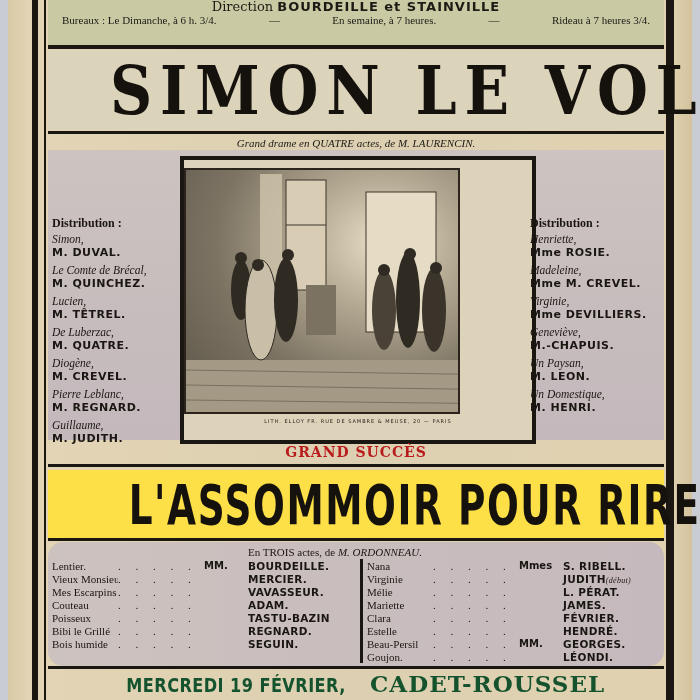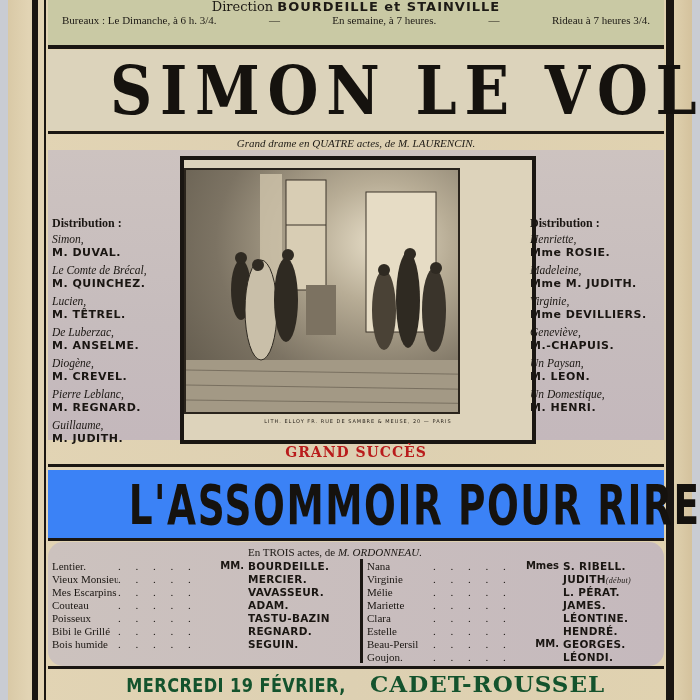--- a/index.html
+++ b/index.html
@@ -76,41 +76,41 @@
     position: absolute; left: 0; top: 258px; width: 348px; text-align: center;
     font-family: "DejaVu Sans", sans-serif; font-size: 5px; letter-spacing: 1px; color: #2a241c;
   }
 
   .grand-succes {
     position: absolute; left: 0; top: 443px; width: 616px; text-align: center;
     font-family: "DejaVu Serif", serif; font-weight: bold; font-size: 14px; letter-spacing: 1px; color: #b91c1c; line-height: 18px;
   }
   .title2 {
     position: absolute; left: 0; top: 470px; width: 616px; height: 68px;
-    background: #3b82f6; text-align: center;
+    background: #fde047; text-align: center;
     font-family: "DejaVu Sans", sans-serif; font-weight: bold; font-size: 48px; line-height: 68px; color: #15120e;
   }
   .title2 span { display: inline-block; transform: scaleX(0.78) scaleY(1.15); white-space: nowrap; letter-spacing: 2px; }
 
   .bottom {
     position: absolute; left: 0; top: 542px; width: 616px; height: 124px;
     background: linear-gradient(90deg, #ccc2be 0%, #c5b9bd 100%);
     color: #1a1612;
     border-radius: 15px;
   }
   .trois {
     position: absolute; left: 200px; top: 4px; width: 300px;
     font-family: "Liberation Serif", serif; font-size: 11px; line-height: 12px;
   }
   .trois i { font-style: italic; }
   .cast-table { position: absolute; top: 17px; }
   .cast-row { height: 13px; display: flex; align-items: center; }
   .c-role { font-family: "Liberation Serif", serif; font-size: 11px; width: 66px; white-space: nowrap; overflow: hidden; }
   .c-dots { font-family: "Liberation Serif", serif; font-size: 11px; letter-spacing: 6px; width: 86px; overflow: hidden; white-space: nowrap; }
-  .c-title { font-family: "DejaVu Sans", sans-serif; font-weight: bold; font-size: 10px; width: 44px; text-align: right; padding-right: 4px; }
+  .c-title { font-family: "DejaVu Sans", sans-serif; font-weight: bold; font-size: 10px; width: 44px; padding-right: 4px; }
   .c-actor { font-family: "DejaVu Sans", sans-serif; font-weight: bold; font-size: 10.5px; white-space: nowrap; letter-spacing: 0.3px; }
   .c-note { font-family: "Liberation Serif", serif; font-style: italic; font-size: 8px; font-weight: normal; }
 
   .right-table { left: 312px; border-left: 3px solid #1a1612; padding-left: 4px; }
   .left-table { left: 4px; }
 
   .footer {
     position: absolute; left: 0; top: 670px; width: 616px; height: 30px;
     text-align: center; color: #14532d; white-space: nowrap;
   }
@@ -151,21 +151,21 @@
   <div class="middle">
     <div class="cast-col" style="left:4px;">
       <div class="head">Distribution :</div>
       <div class="role">Simon,</div>
       <div class="actor">M. DUVAL.</div>
       <div class="role">Le Comte de Brécal,</div>
       <div class="actor">M. QUINCHEZ.</div>
       <div class="role">Lucien,</div>
       <div class="actor">M. TÊTREL.</div>
       <div class="role">De Luberzac,</div>
-      <div class="actor">M. ANSELME.</div>
+      <div class="actor">M. QUATRE.</div>
       <div class="role">Diogène,</div>
       <div class="actor">M. CREVEL.</div>
       <div class="role">Pierre Leblanc,</div>
       <div class="actor">M. REGNARD.</div>
       <div class="role">Guillaume,</div>
       <div class="actor">M. JUDITH.</div>
     </div>
 
     <div class="illus-frame">
       <div class="illus">
@@ -202,21 +202,21 @@
         </svg>
       </div>
       <div class="illus-caption">LITH. ELLOY FR. RUE DE SAMBRE &amp; MEUSE, 20 — PARIS</div>
     </div>
 
     <div class="cast-col" style="left:482px;">
       <div class="head">Distribution :</div>
       <div class="role">Henriette,</div>
       <div class="actor">Mme ROSIE.</div>
       <div class="role">Madeleine,</div>
-      <div class="actor">Mme M. JUDITH.</div>
+      <div class="actor">Mme M. CREVEL.</div>
       <div class="role">Virginie,</div>
       <div class="actor">Mme DEVILLIERS.</div>
       <div class="role">Geneviève,</div>
       <div class="actor">M.-CHAPUIS.</div>
       <div class="role">Un Paysan,</div>
       <div class="actor">M. LEON.</div>
       <div class="role">Un Domestique,</div>
       <div class="actor">M. HENRI.</div>
     </div>
   </div>
@@ -302,21 +302,21 @@
       <div class="cast-row">
         <span class="c-role">Mariette</span>
         <span class="c-dots">. . . . . . .</span>
         <span class="c-title"></span>
         <span class="c-actor">JAMES.</span>
       </div>
       <div class="cast-row">
         <span class="c-role">Clara</span>
         <span class="c-dots">. . . . . . .</span>
         <span class="c-title"></span>
-        <span class="c-actor">LÉONTINE.</span>
+        <span class="c-actor">FÉVRIER.</span>
       </div>
       <div class="cast-row">
         <span class="c-role">Estelle</span>
         <span class="c-dots">. . . . . . .</span>
         <span class="c-title"></span>
         <span class="c-actor">HENDRÉ.</span>
       </div>
       <div class="cast-row">
         <span class="c-role">Beau-Persil</span>
         <span class="c-dots">. . . . . . .</span>

